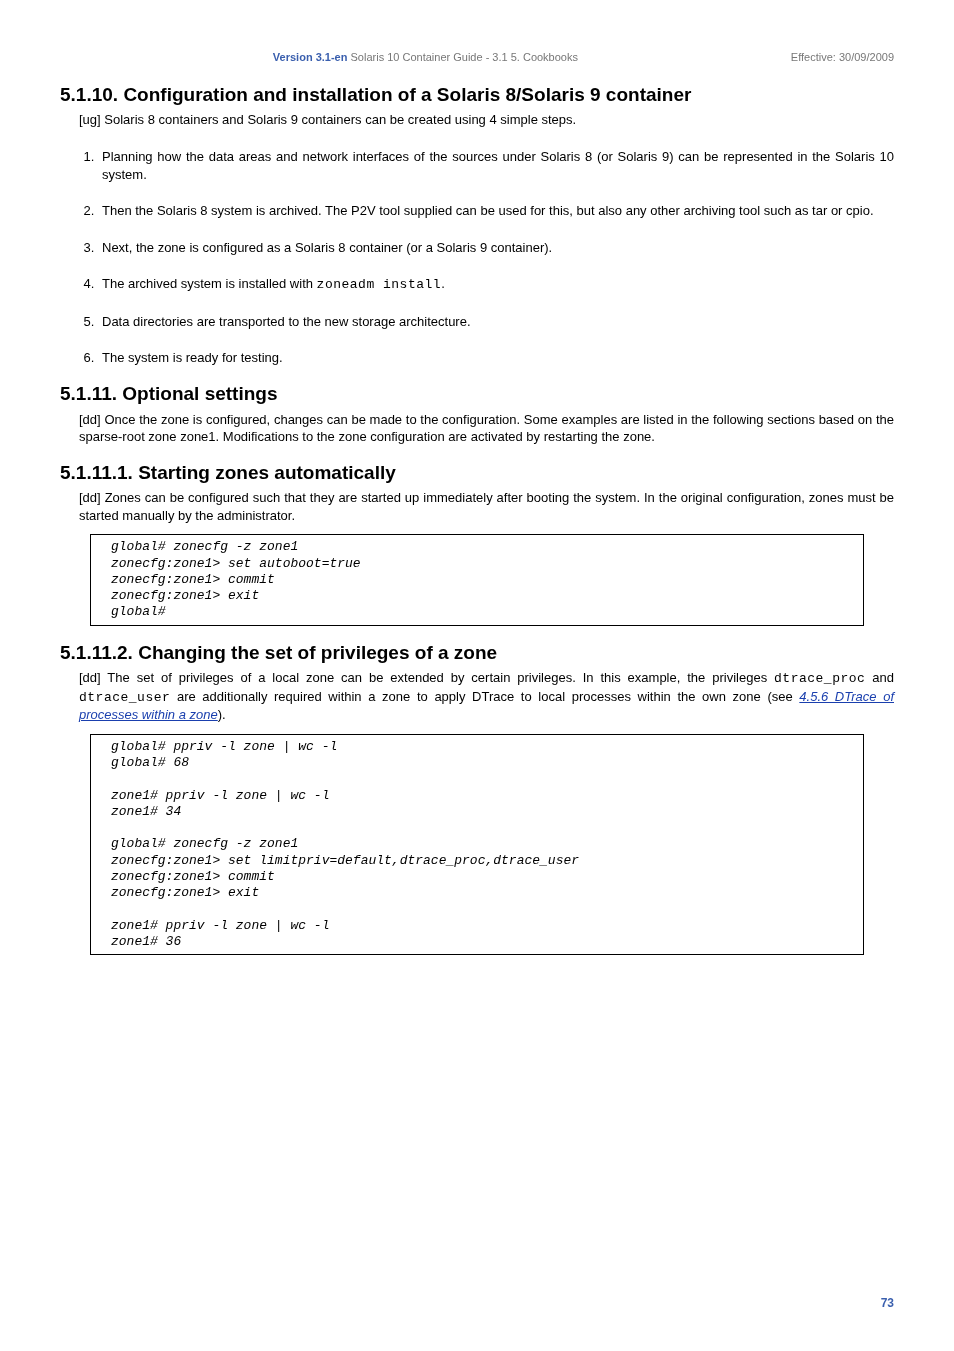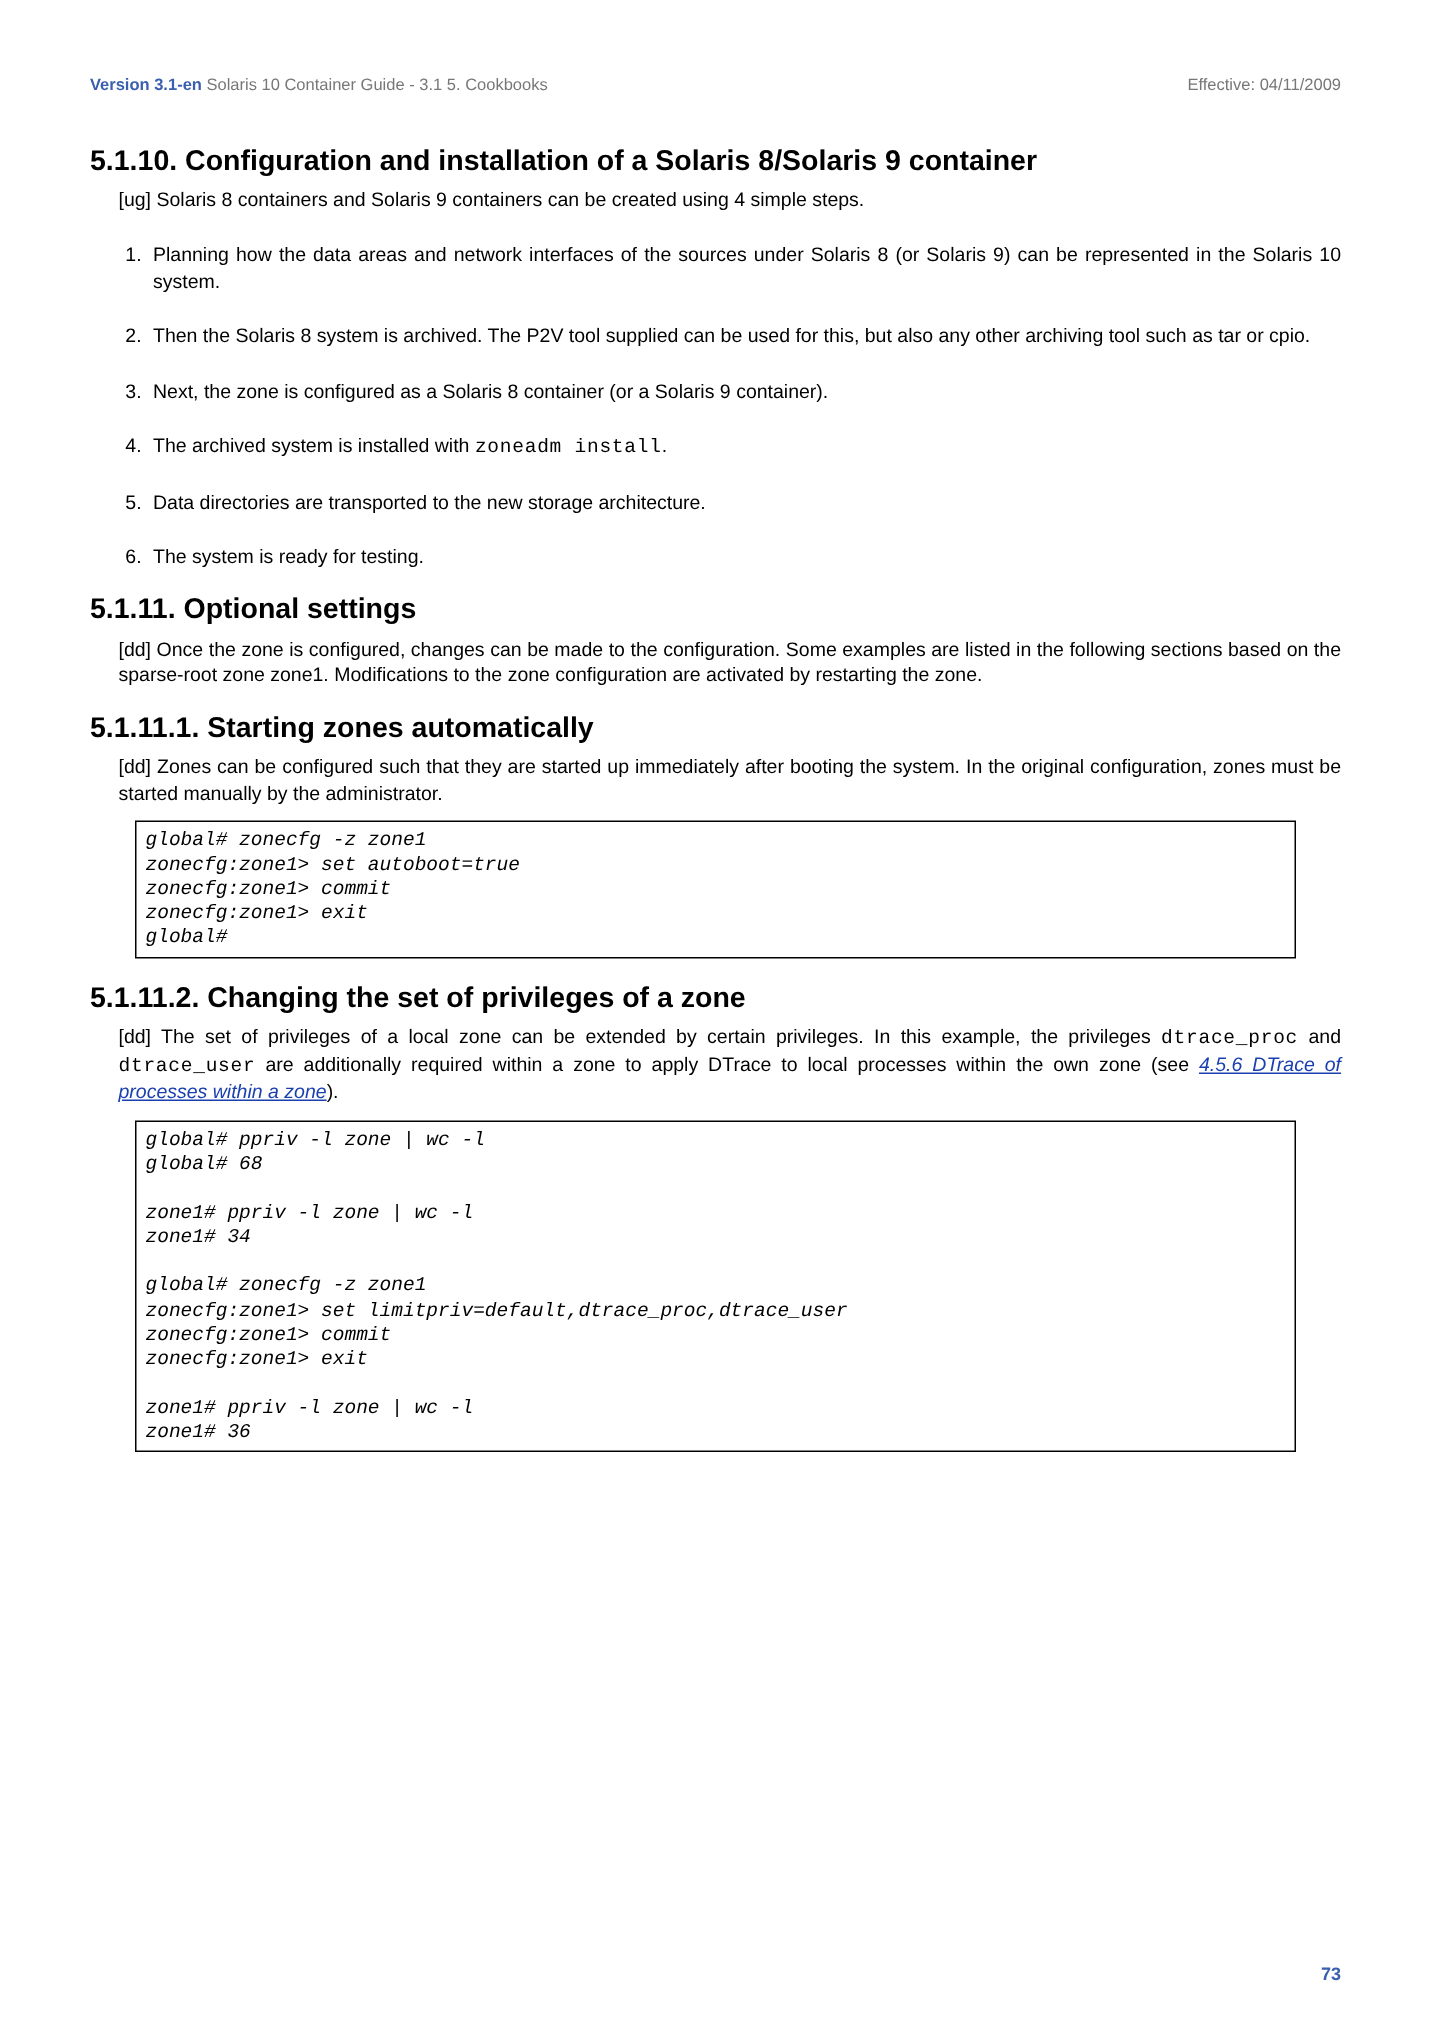--- a/index.html
+++ b/index.html
@@ -8,21 +8,22 @@
     color: #000;
     background: #fff;
     margin: 0;
     padding: 50px 60px;
     width: 954px;
     box-sizing: border-box;
     line-height: 1.35;
   }
   .header-line {
     font-size: 11px;
-    margin-bottom: 30px;
+    margin-bottom: 17px;
+    text-align: center;
   }
   .version {
     color: #3a5fae;
     font-weight: bold;
   }
   .breadcrumb {
     color: #777;
   }
   .effective {
     float: right;
@@ -47,21 +48,21 @@
     padding-left: 4px;
     text-align: justify;
     margin-top: 19px;
   }
   .code-inline {
     font-family: "Courier New", monospace;
     letter-spacing: 0.5px;
   }
   .codebox {
     border: 1px solid #000;
-    padding: 4px 6px;
+    padding: 4px 20px;
     margin: 10px 30px 14px 30px;
     font-family: "Courier New", monospace;
     font-style: italic;
     font-size: 13px;
     white-space: pre;
     line-height: 1.25;
   }
   a.link {
     color: #1a3fae;
     text-decoration: underline;
@@ -74,21 +75,21 @@
     font-size: 12px;
     margin-top: 340px;
   }
 </style>
 </head>
 <body>
 
 <div class="header-line">
   <span class="version">Version 3.1-en</span>
   <span class="breadcrumb"> </span><span class="breadcrumb">Solaris 10 Container Guide - 3.1   5. Cookbooks</span>
-  <span class="effective">Effective: 04/11/2009</span>
+  <span class="effective">Effective: 30/09/2009</span>
 </div>
 
 <h3>5.1.10. Configuration and installation of a Solaris 8/Solaris 9 container</h3>
 <p>[ug] Solaris 8 containers and Solaris 9 containers can be created using 4 simple steps.</p>
 <ol>
   <li>Planning how the data areas and network interfaces of the sources under Solaris 8 (or Solaris 9) can be represented in the Solaris 10 system.</li>
   <li>Then the Solaris 8 system is archived. The P2V tool supplied can be used for this, but also any other archiving tool such as tar or cpio.</li>
   <li>Next, the zone is configured as a Solaris 8 container (or a Solaris 9 container).</li>
   <li><span>The archived system is installed with </span><span class="code-inline">zoneadm install</span><span>.</span></li>
   <li>Data directories are transported to the new storage architecture.</li>

